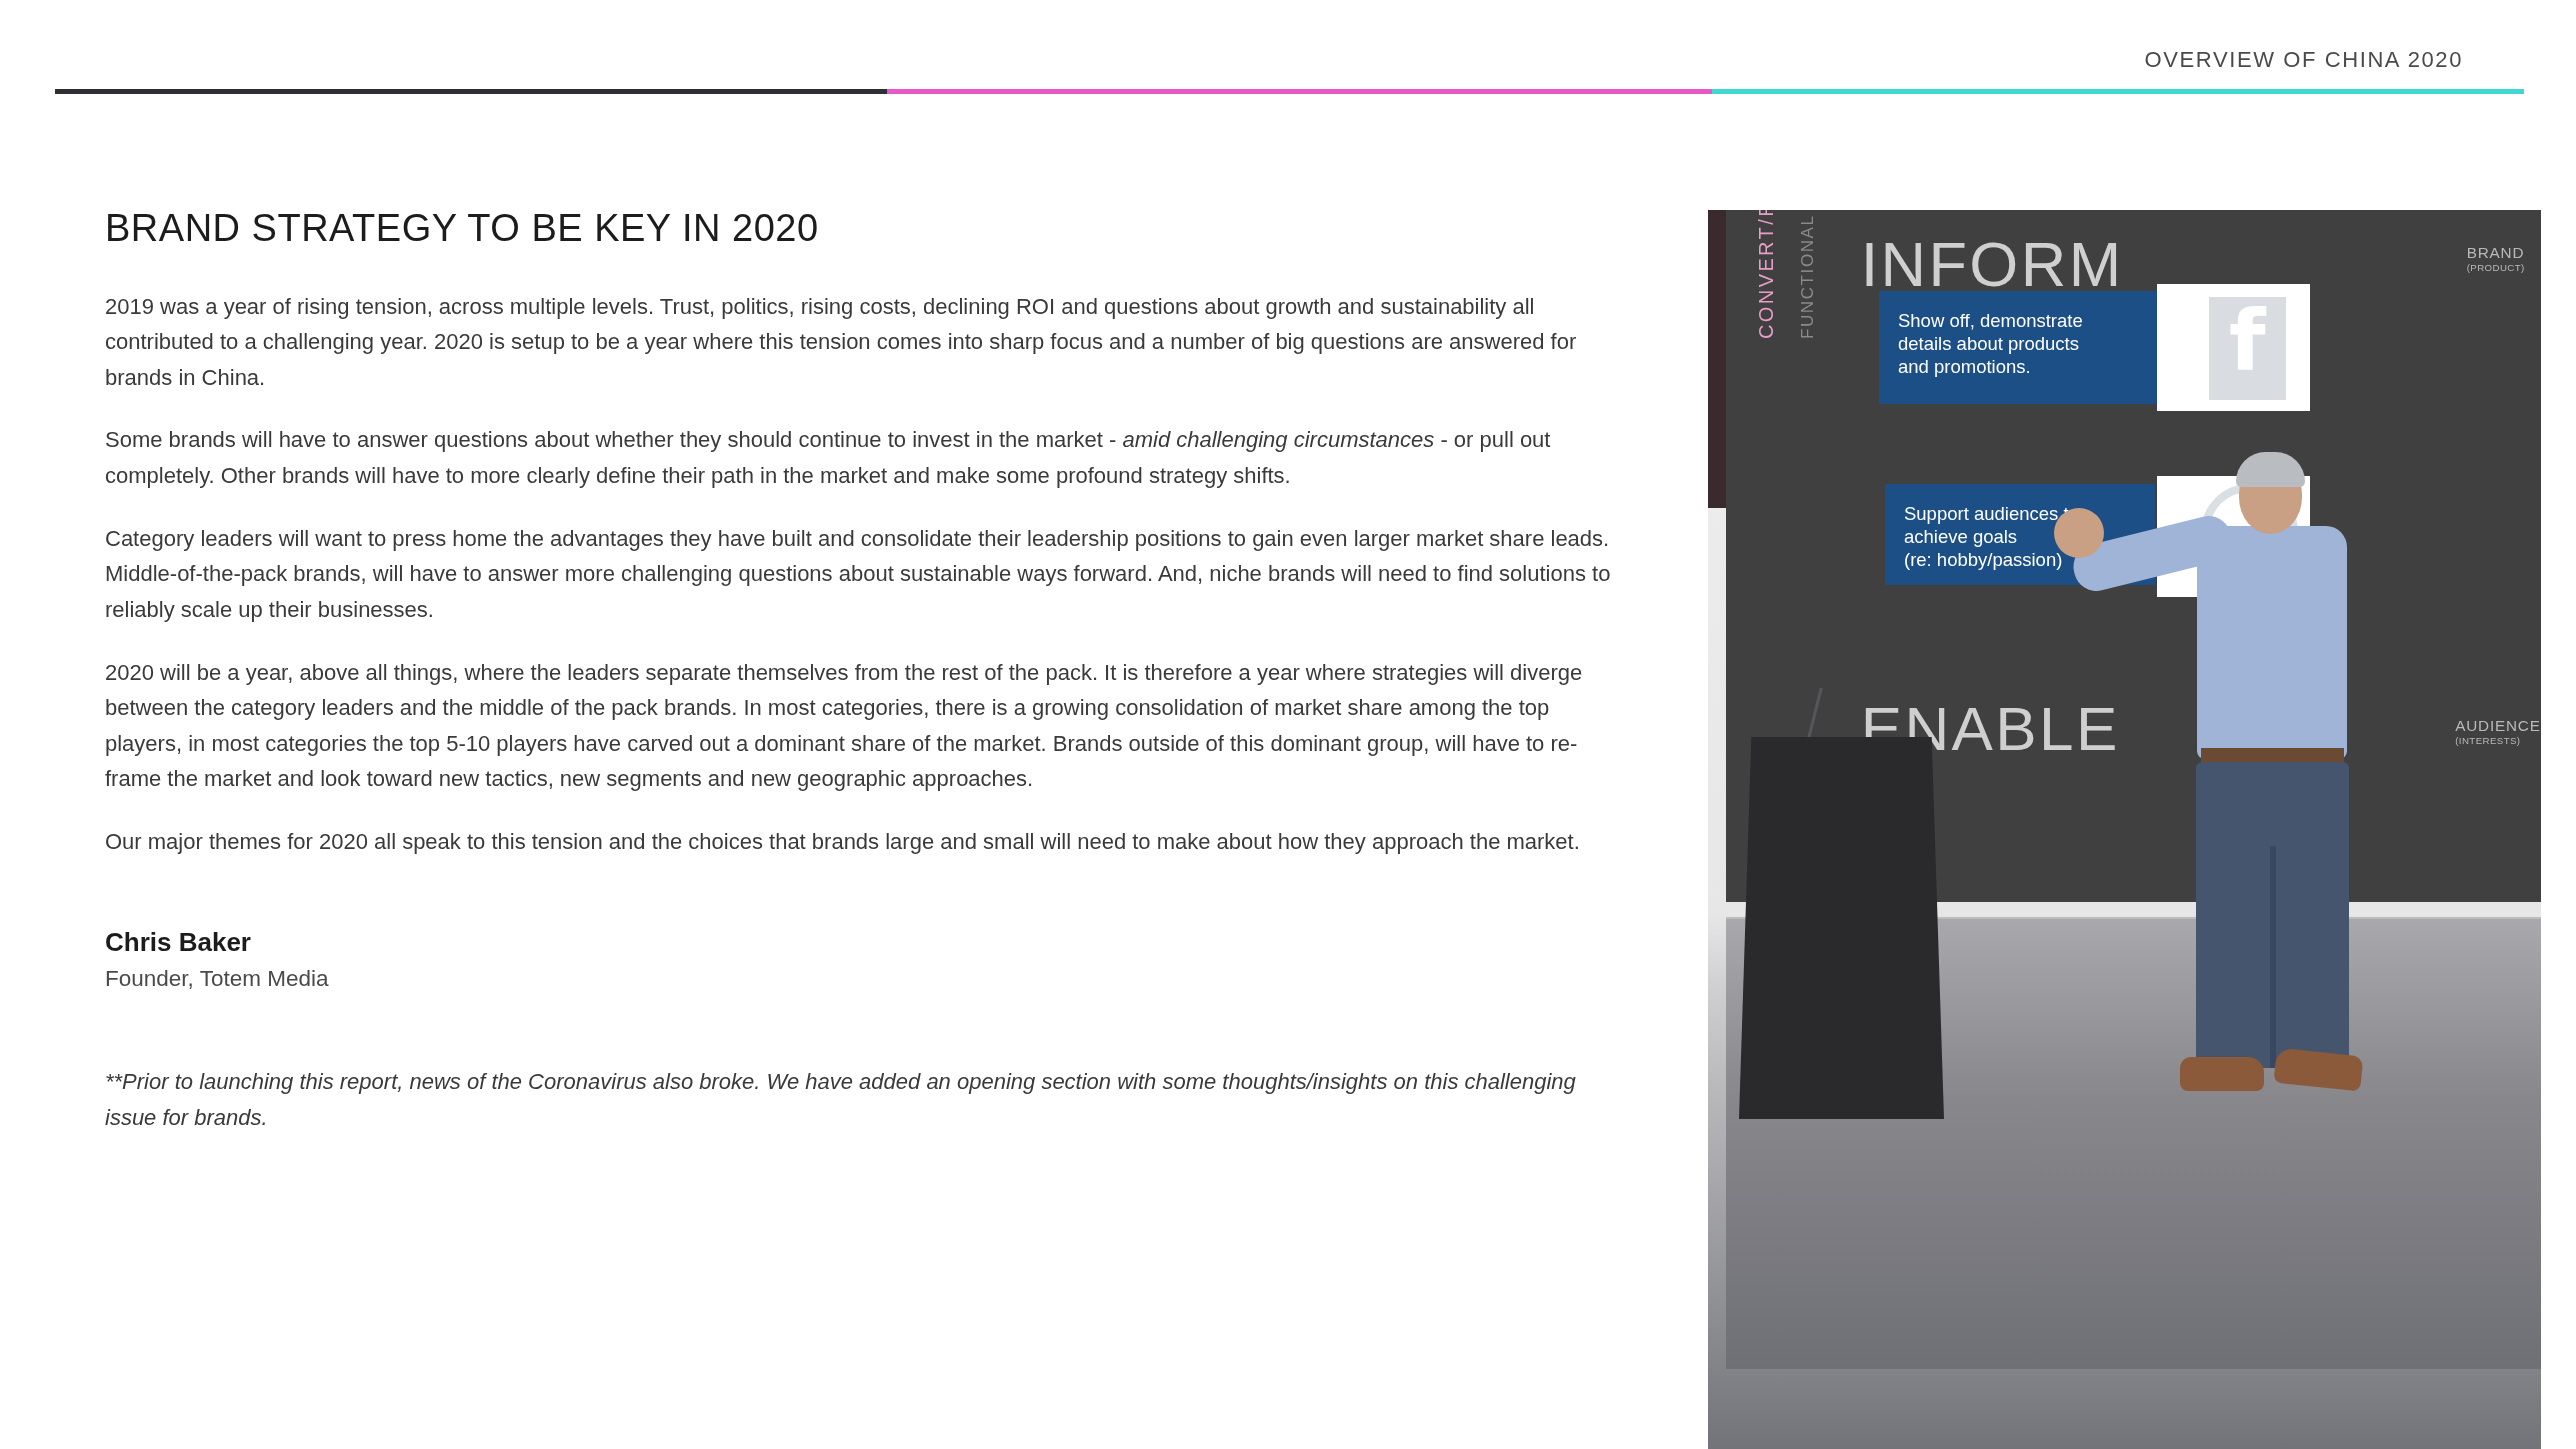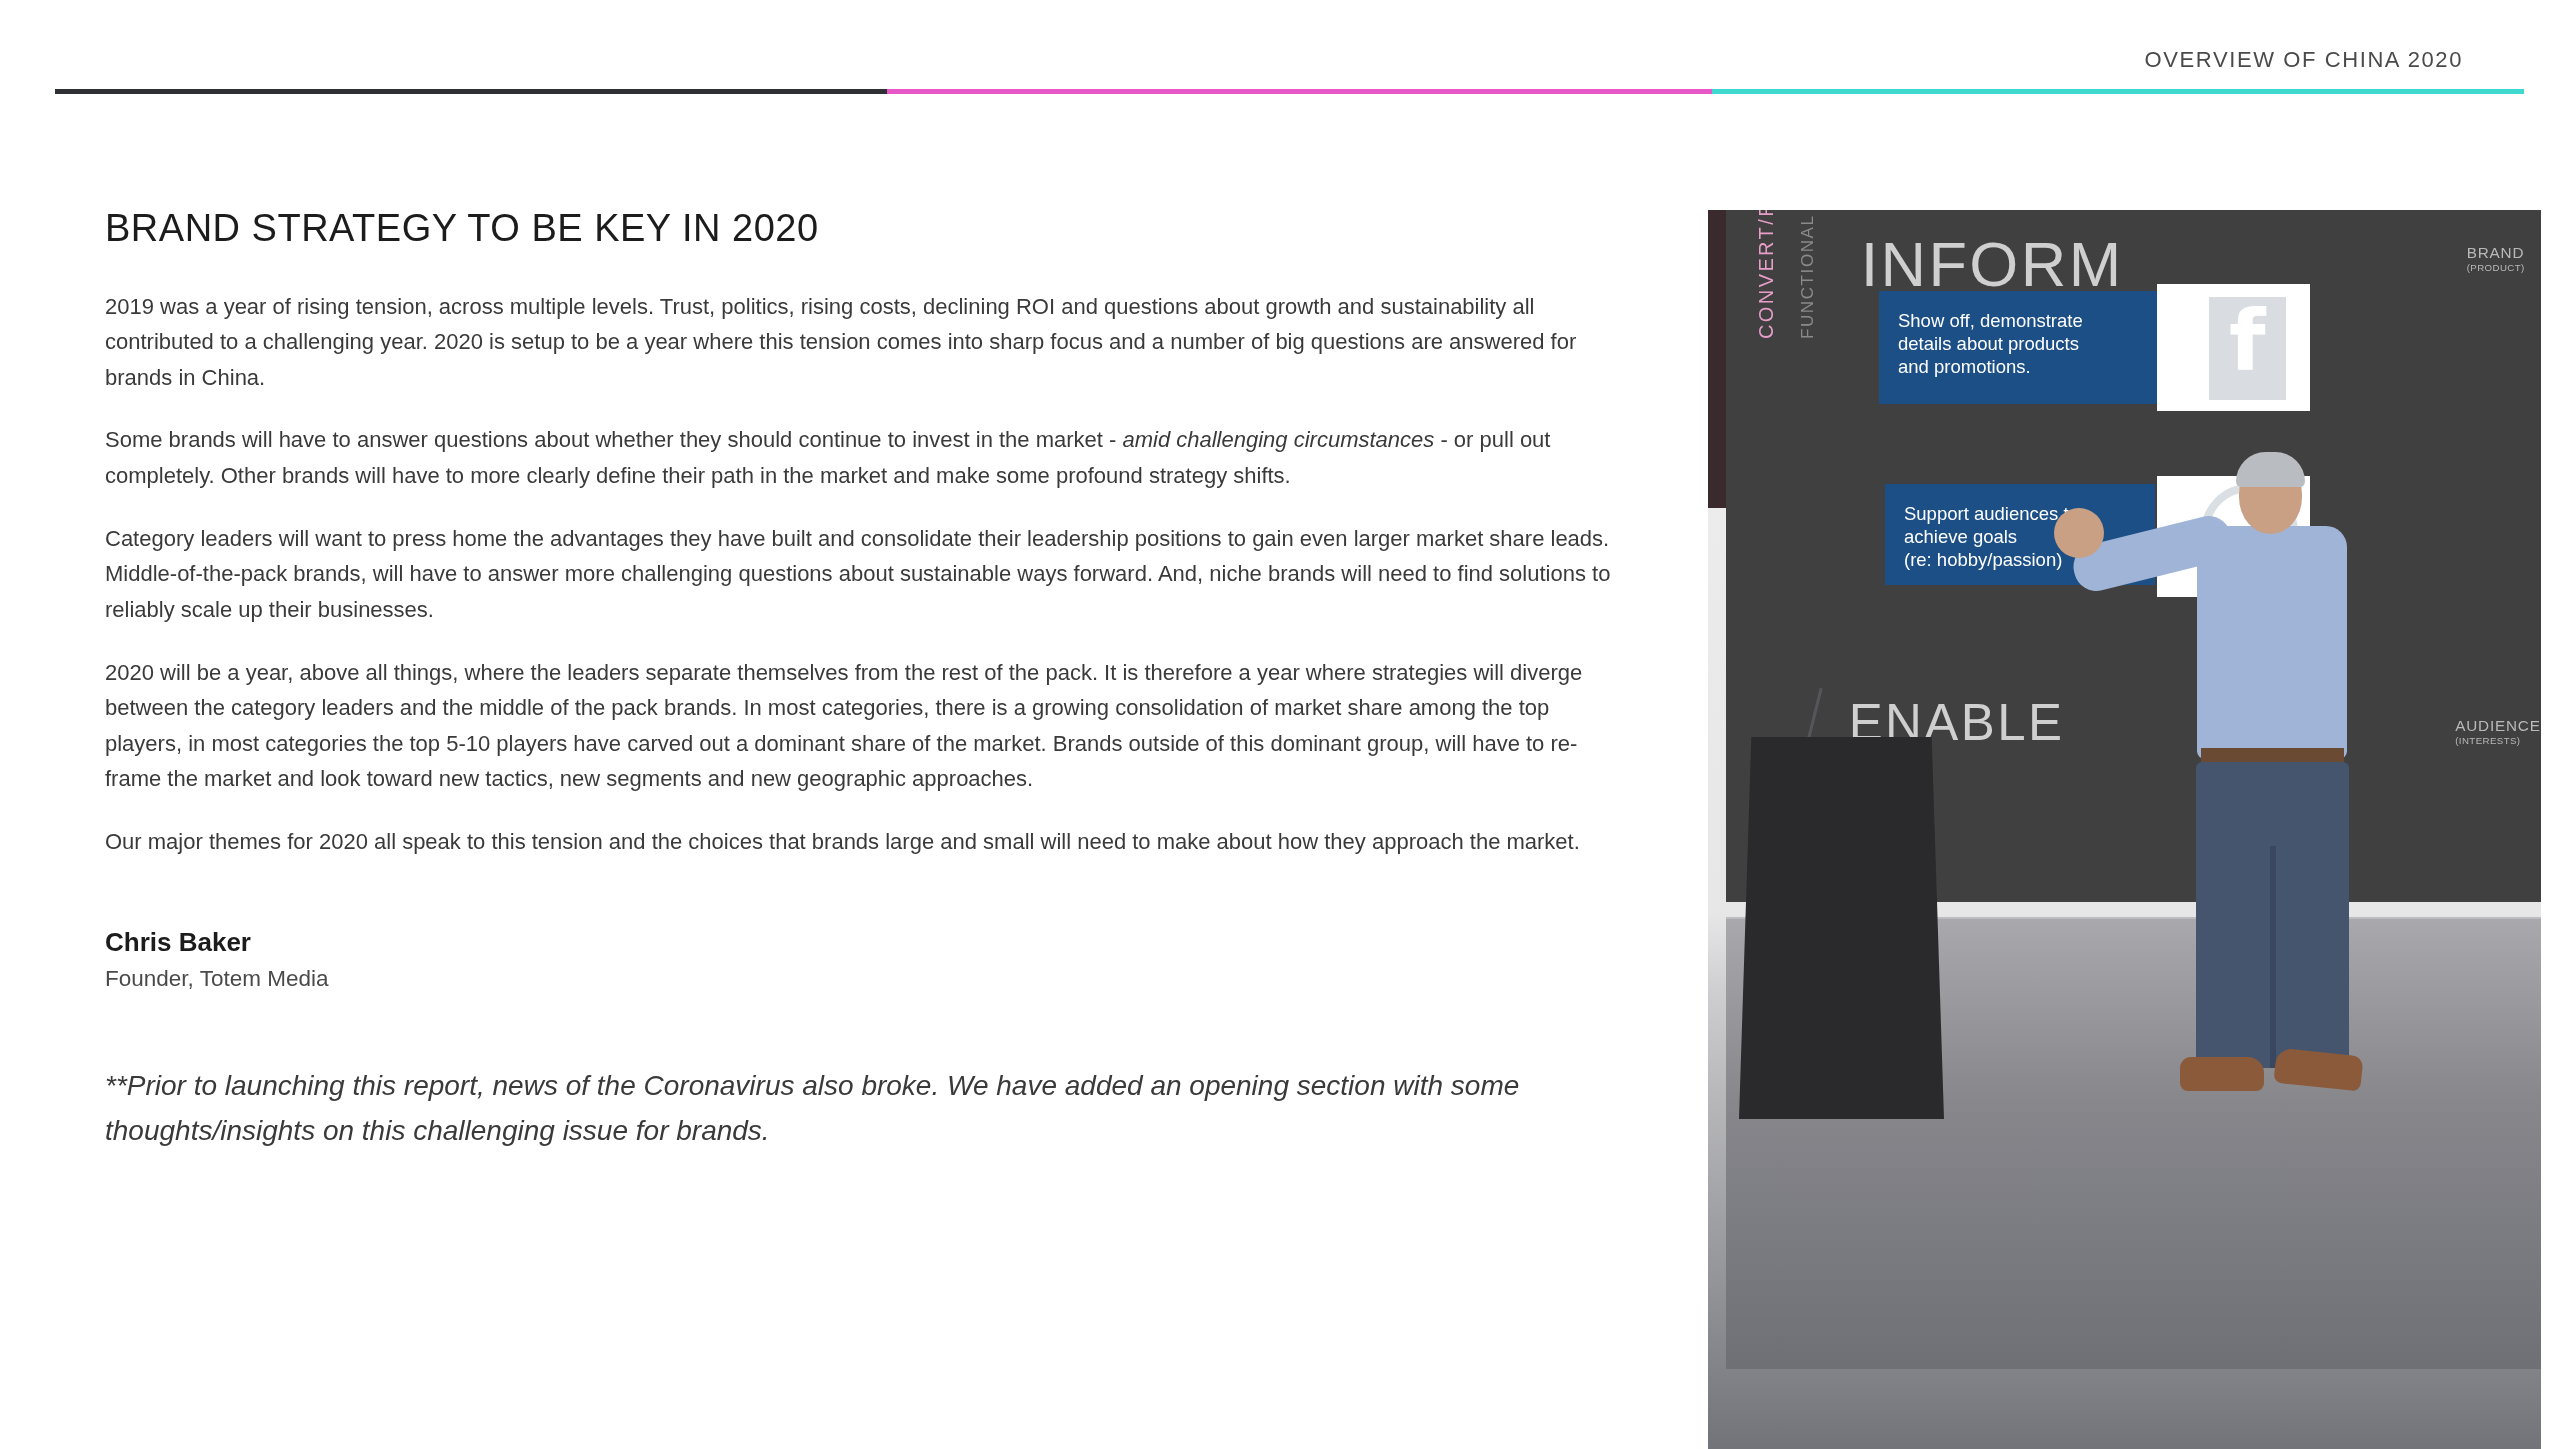--- a/index.html
+++ b/index.html
@@ -95,21 +95,21 @@
   }
   .sig-role {
     font-size: 22.5px;
     font-weight: 400;
     color: #4a4a4a;
     line-height: 1.5;
   }
 
   .footnote {
     margin-top: 69px;
-    font-size: 28px;
+    font-size: 22px;
     font-style: italic;
     line-height: 1.6;
     color: #3a3a3a;
     max-width: 1513px;
   }
 
   
   .photo {
     position: absolute;
     left: 1708px;
@@ -141,22 +141,22 @@
   .slide-inform {
     position: absolute;
     left: 135px; top: 17.7px;
     font-size: 63px;
     letter-spacing: 2.4px;
     color: #cfcfcf;
     font-weight: 400;
   }
   .slide-enable {
     position: absolute;
-    left: 123px; top: 483px;
-    font-size: 51px;
+    left: 135px; top: 483px;
+    font-size: 62px;
     letter-spacing: 2.4px;
     color: #cfcfcf;
     font-weight: 400;
   }
   .slide-brand {
     position: absolute;
     right: 16px; top: 34px;
     text-align: left;
     color: #b9b9b9;
     font-size: 15.3px;

